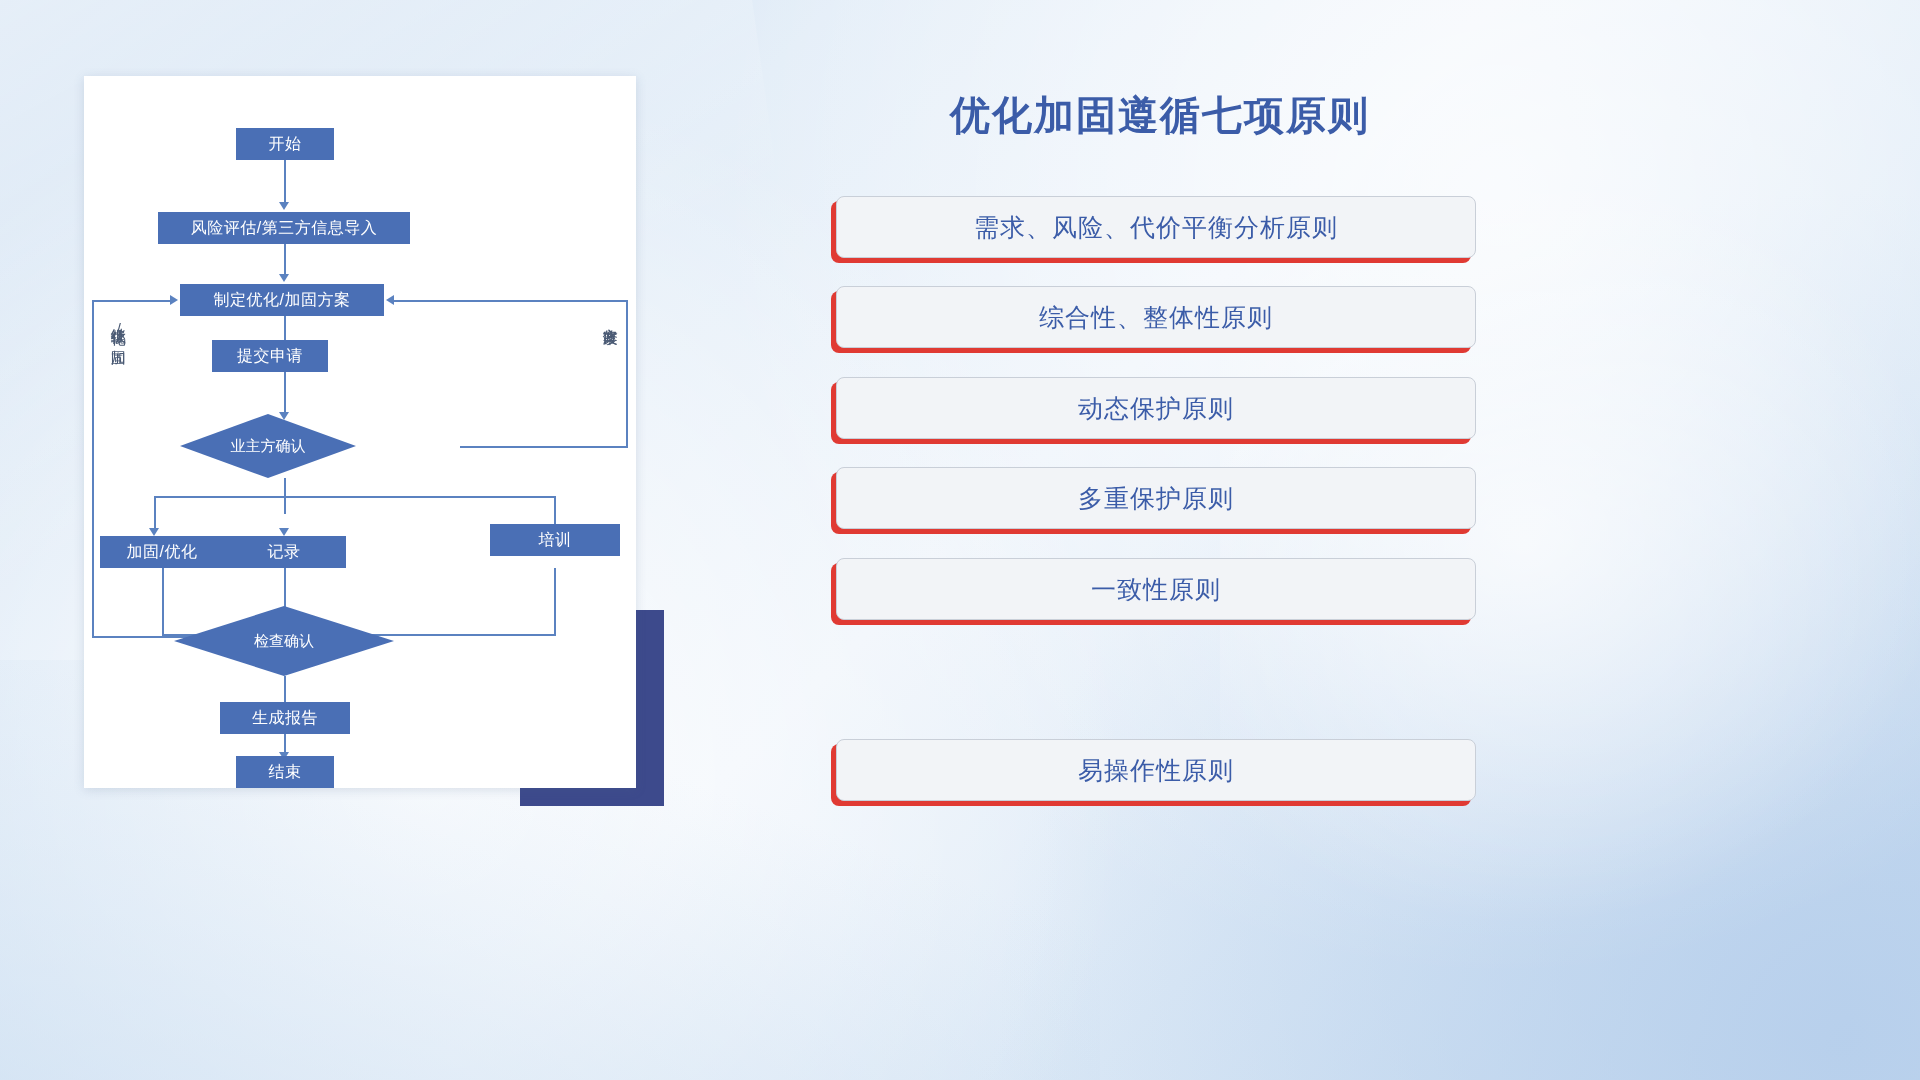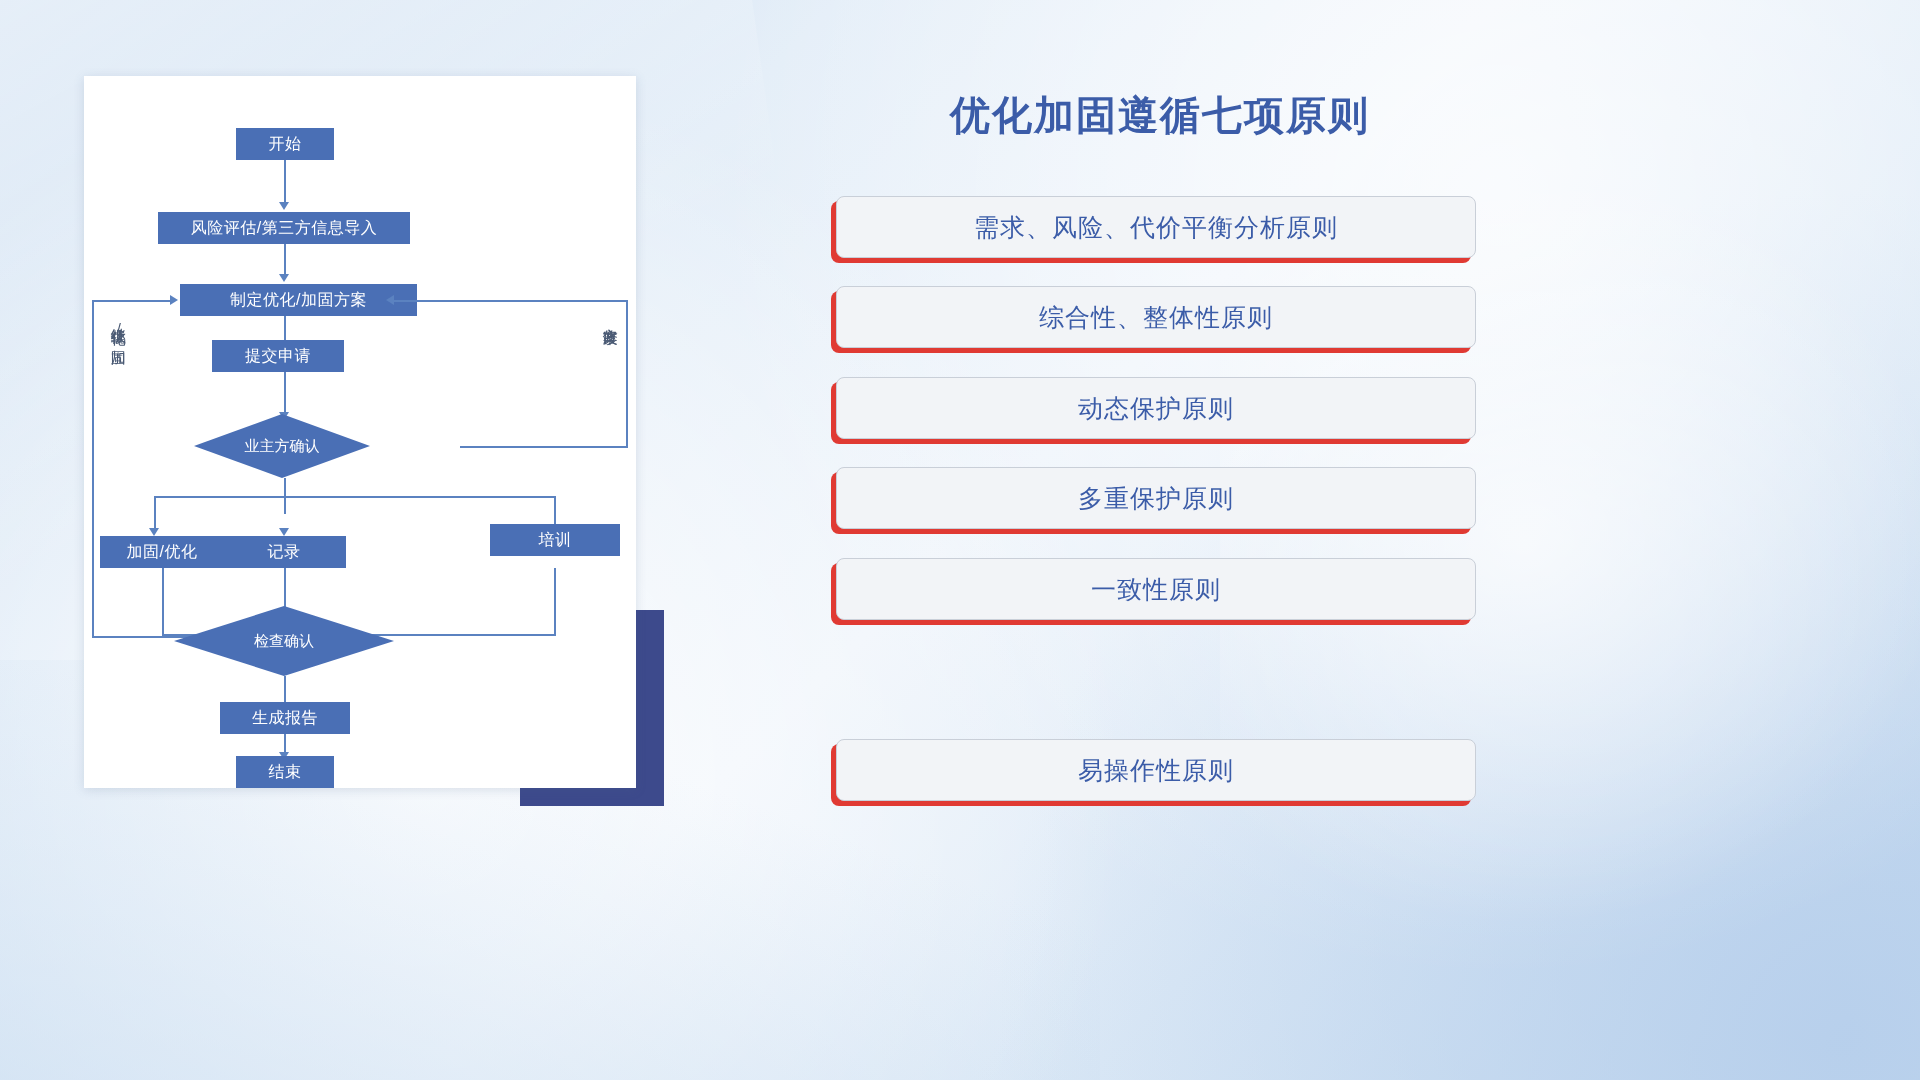--- a/index.html
+++ b/index.html
@@ -176,42 +176,42 @@
   <div class="flow-card">
 
     <div class="node sm" style="left:152px; top:52px; width:98px;">开始</div>
     <div class="vline" style="left:200px; top:84px; height:44px;"></div>
     <div class="arrow-down" style="left:195px; top:126px;"></div>
 
     <div class="node sm" style="left:74px; top:136px; width:252px;">风险评估/第三方信息导入</div>
     <div class="vline" style="left:200px; top:168px; height:32px;"></div>
     <div class="arrow-down" style="left:195px; top:198px;"></div>
 
-    <div class="node sm" style="left:96px; top:208px; width:237px;">制定优化/加固方案</div>
+    <div class="node sm" style="left:96px; top:208px; width:204px;">制定优化/加固方案</div>
 
     <div class="vline" style="left:8px; top:224px; height:336px;"></div>
     <div class="hline" style="left:8px; top:224px; width:80px;"></div>
     <div class="arrow-right" style="left:86px; top:219px;"></div>
     <div class="hline" style="left:8px; top:560px; width:190px;"></div>
     <div class="side-label" style="left:26px; top:240px; height:130px;">继续优化/加固</div>
 
     <div class="vline" style="left:542px; top:224px; height:148px;"></div>
     <div class="hline" style="left:308px; top:224px; width:236px;"></div>
     <div class="arrow-left" style="left:302px; top:219px;"></div>
     <div class="hline" style="left:376px; top:370px; width:168px;"></div>
     <div class="side-label" style="left:518px; top:240px; height:104px;">方案修改</div>
 
     <div class="vline" style="left:200px; top:240px; height:38px;"></div>
     <div class="arrow-down" style="left:195px; top:270px;"></div>
 
-    <div class="node sm" style="left:128px; top:264px; width:132px;">提交申请</div>
+    <div class="node sm" style="left:128px; top:264px; width:116px;">提交申请</div>
     <div class="vline" style="left:200px; top:296px; height:44px;"></div>
     <div class="arrow-down" style="left:195px; top:336px;"></div>
 
-    <div class="diamond-wrap" style="left:110px; top:338px; width:176px; height:64px;">
+    <div class="diamond-wrap" style="left:96px; top:338px; width:176px; height:64px;">
       <div class="dshape"></div>
       <div class="dlabel">业主方确认</div>
     </div>
 
     <div class="vline" style="left:200px; top:402px; height:36px;"></div>
     <div class="hline" style="left:70px; top:420px; width:400px;"></div>
     <div class="vline" style="left:70px; top:420px; height:36px;"></div>
     <div class="vline" style="left:470px; top:420px; height:36px;"></div>
     <div class="arrow-down" style="left:65px; top:452px;"></div>
     <div class="arrow-down" style="left:195px; top:452px;"></div>

